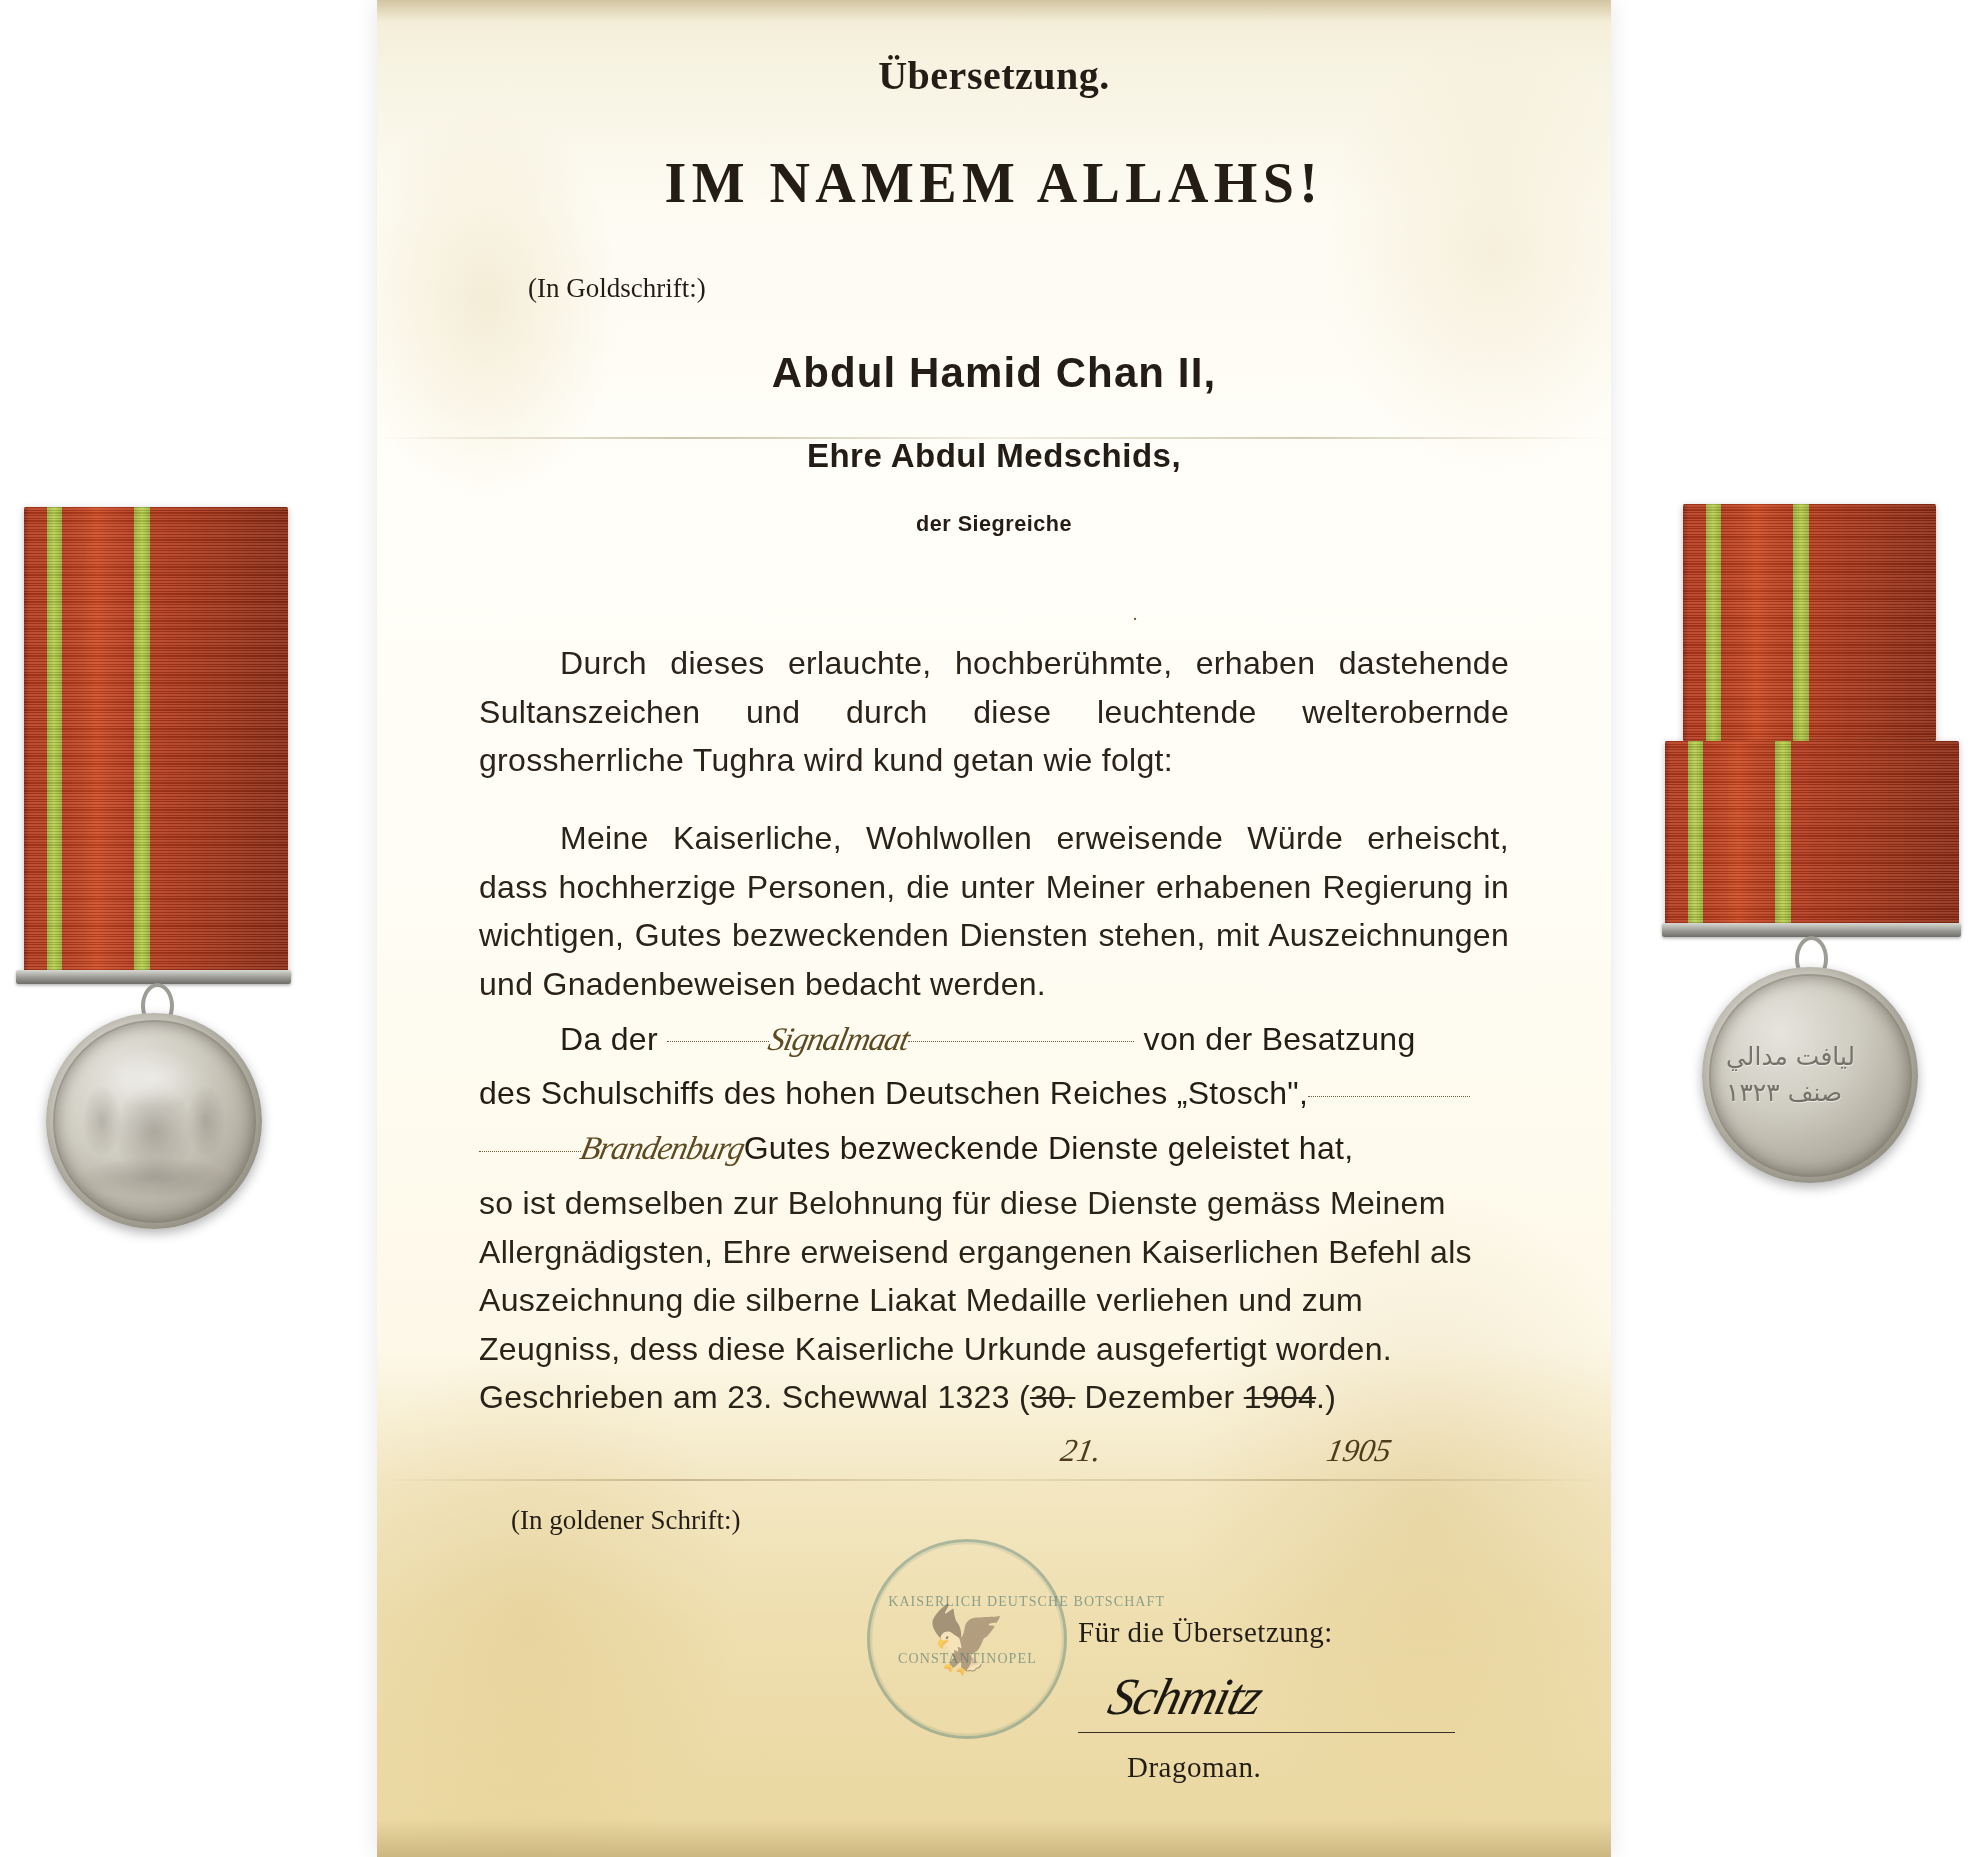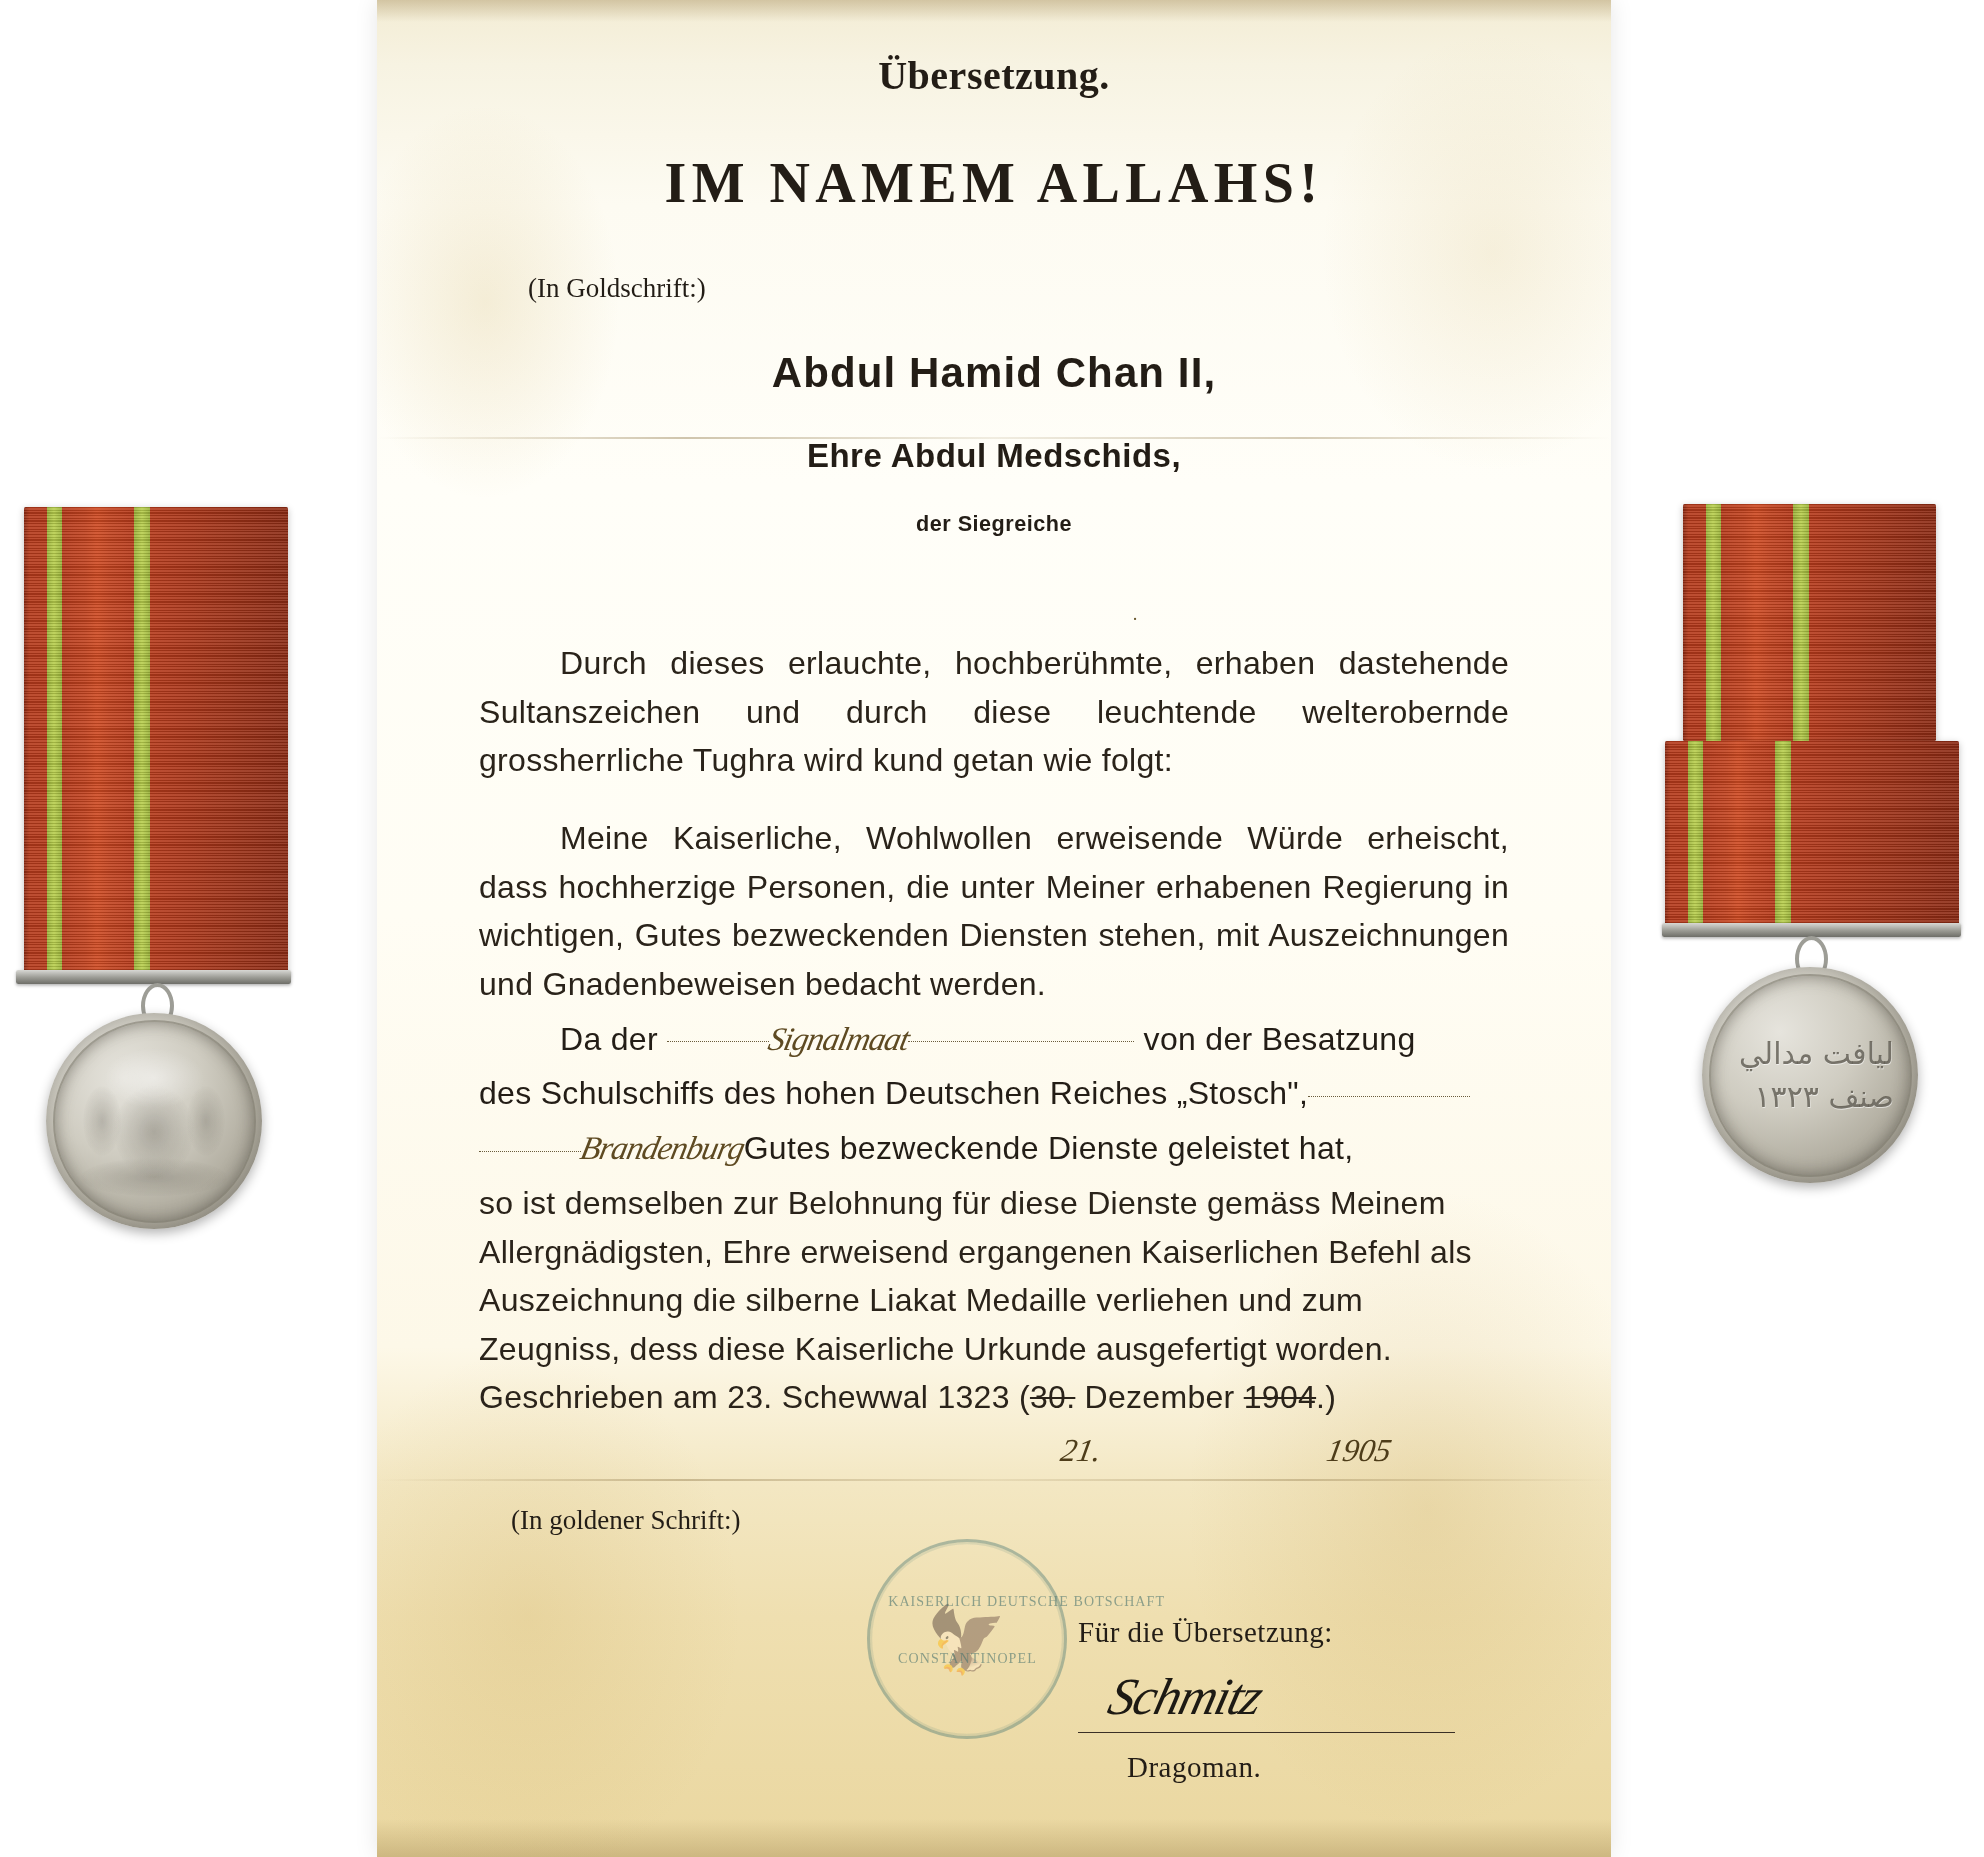--- a/index.html
+++ b/index.html
@@ -109,24 +109,24 @@
       radial-gradient(ellipse 12% 22% at 26% 50%, rgba(90,86,76,.28), rgba(90,86,76,0) 75%),
       radial-gradient(ellipse 12% 22% at 74% 50%, rgba(90,86,76,.28), rgba(90,86,76,0) 75%);
     opacity: .95;
   }
   .medal-arabic {
     position: absolute;
     inset: 0;
     display: flex;
     align-items: center;
     justify-content: center;
-    text-align: right;
+    text-align: left;
     color: rgba(86,82,72,.78);
     font-family: "DejaVu Sans", sans-serif;
-    font-size: 30px;
+    font-size: 25px;
     line-height: 1.45;
     letter-spacing: 0.5px;
     text-shadow: 0.5px 0.5px 0 rgba(255,255,255,.55);
     padding: 0 24px;
     box-sizing: border-box;
   }
 
   
   .certificate {
     position: absolute;

